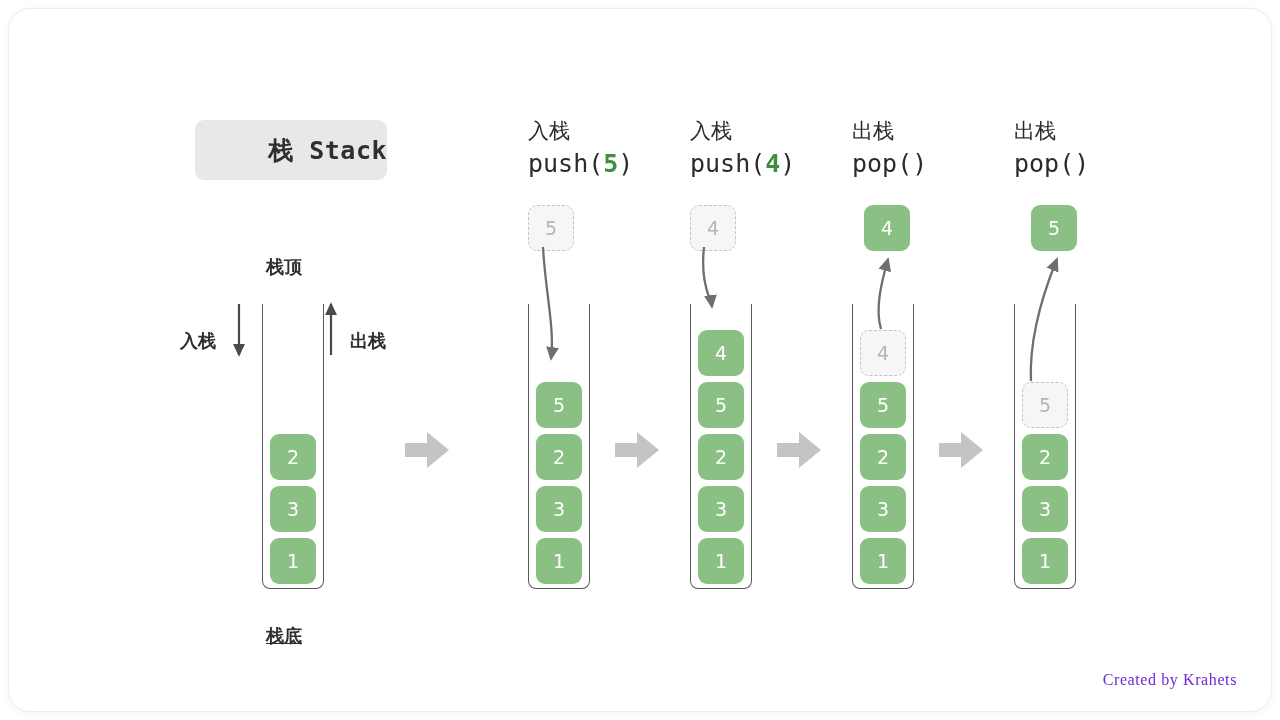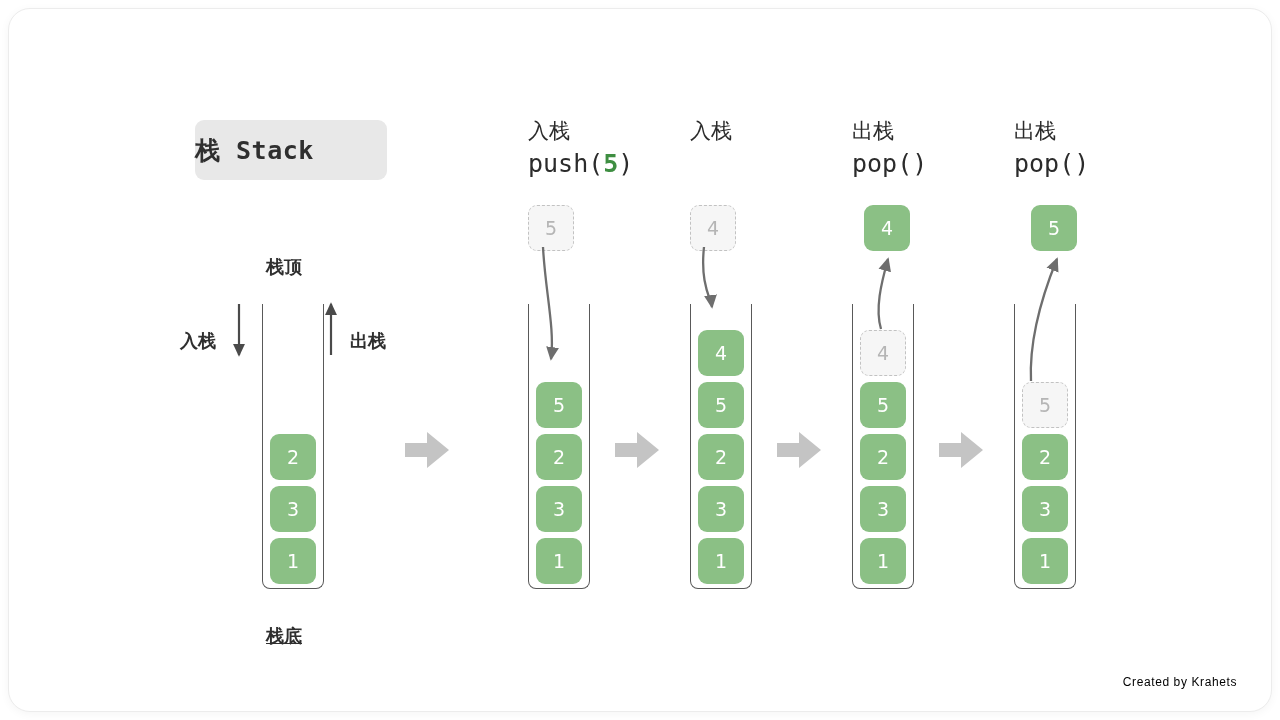--- a/index.html
+++ b/index.html
@@ -31,21 +31,21 @@
   #title-pill {
     position: absolute;
     left: 186px;
     top: 111px;
     width: 192px;
     height: 60px;
     background: #e8e8e8;
     border-radius: 9px;
     display: flex;
     align-items: center;
-    justify-content: flex-start;
+    justify-content: flex-end;
   }
   #title-pill .t {
     font-family: "DejaVu Sans Mono", "Liberation Mono", monospace;
     font-size: 25px;
     font-weight: 700;
     color: #2f2f2f;
     letter-spacing: 0.5px;
   }
 
   
@@ -126,23 +126,23 @@
     width: 1264px;
     height: 704px;
     pointer-events: none;
   }
 
   
   #footer {
     position: absolute;
     right: 34px;
     bottom: 22px;
-    font-family: Liberation Sans, sans-serif;
-    font-size: 12px;
-    color: #000000;
+    font-family: Liberation Serif, serif;
+    font-size: 16px;
+    color: #6d28d9;
     letter-spacing: 0.6px;
   }
 </style>
 </head>
 <body>
 
 <div id="card">
 
   <div id="title-pill">
     <span class="t">栈 Stack</span>
@@ -167,20 +167,21 @@
   </div>
   <div class="cell ghost" style="left:519px; top:196px;">5</div>
   <div class="stack-box" style="left:519px; top:295px; width:62px; height:285px;"></div>
   <div class="cell solid" style="left:527px; top:373px;">5</div>
   <div class="cell solid" style="left:527px; top:425px;">2</div>
   <div class="cell solid" style="left:527px; top:477px;">3</div>
   <div class="cell solid" style="left:527px; top:529px;">1</div>
 
   <div class="col-head" style="left:681px; top:107px;">
     <span class="cn">入栈</span>
+    <span class="code"><span>push(</span><b>4</b><span>)</span></span>
   </div>
   <div class="cell ghost" style="left:681px; top:196px;">4</div>
   <div class="stack-box" style="left:681px; top:295px; width:62px; height:285px;"></div>
   <div class="cell solid" style="left:689px; top:321px;">4</div>
   <div class="cell solid" style="left:689px; top:373px;">5</div>
   <div class="cell solid" style="left:689px; top:425px;">2</div>
   <div class="cell solid" style="left:689px; top:477px;">3</div>
   <div class="cell solid" style="left:689px; top:529px;">1</div>
 
   <div class="col-head" style="left:843px; top:107px;">

